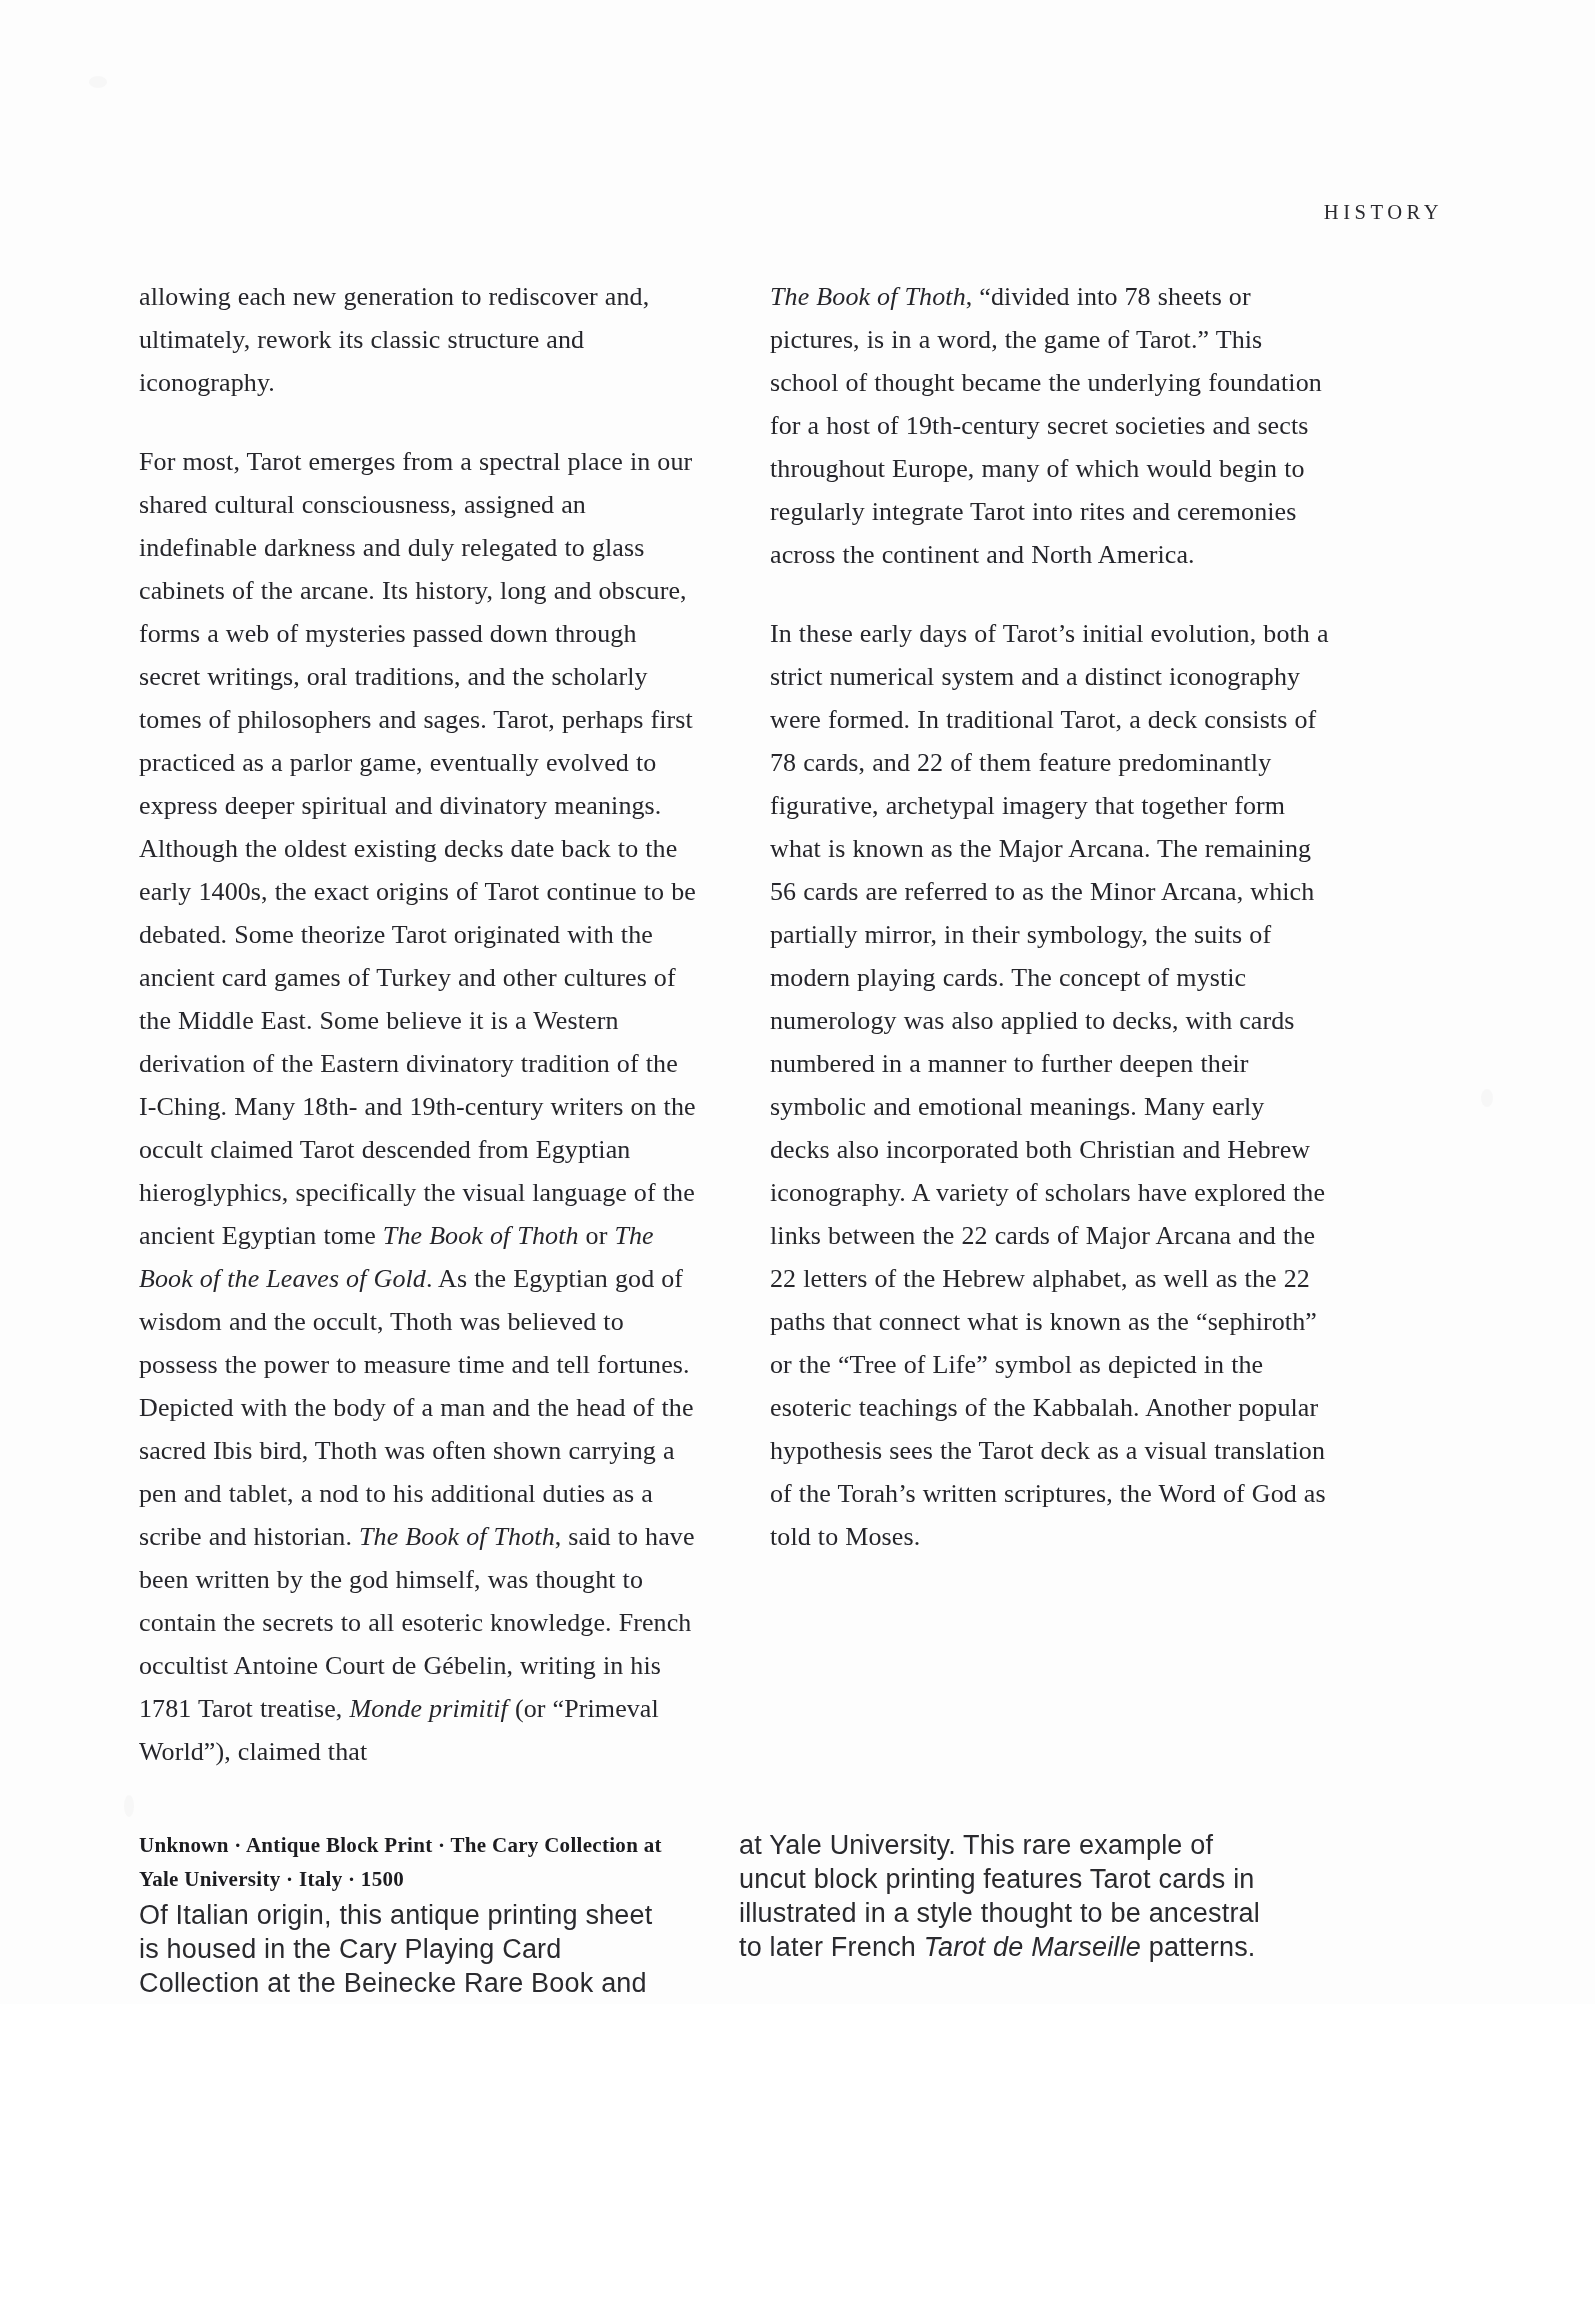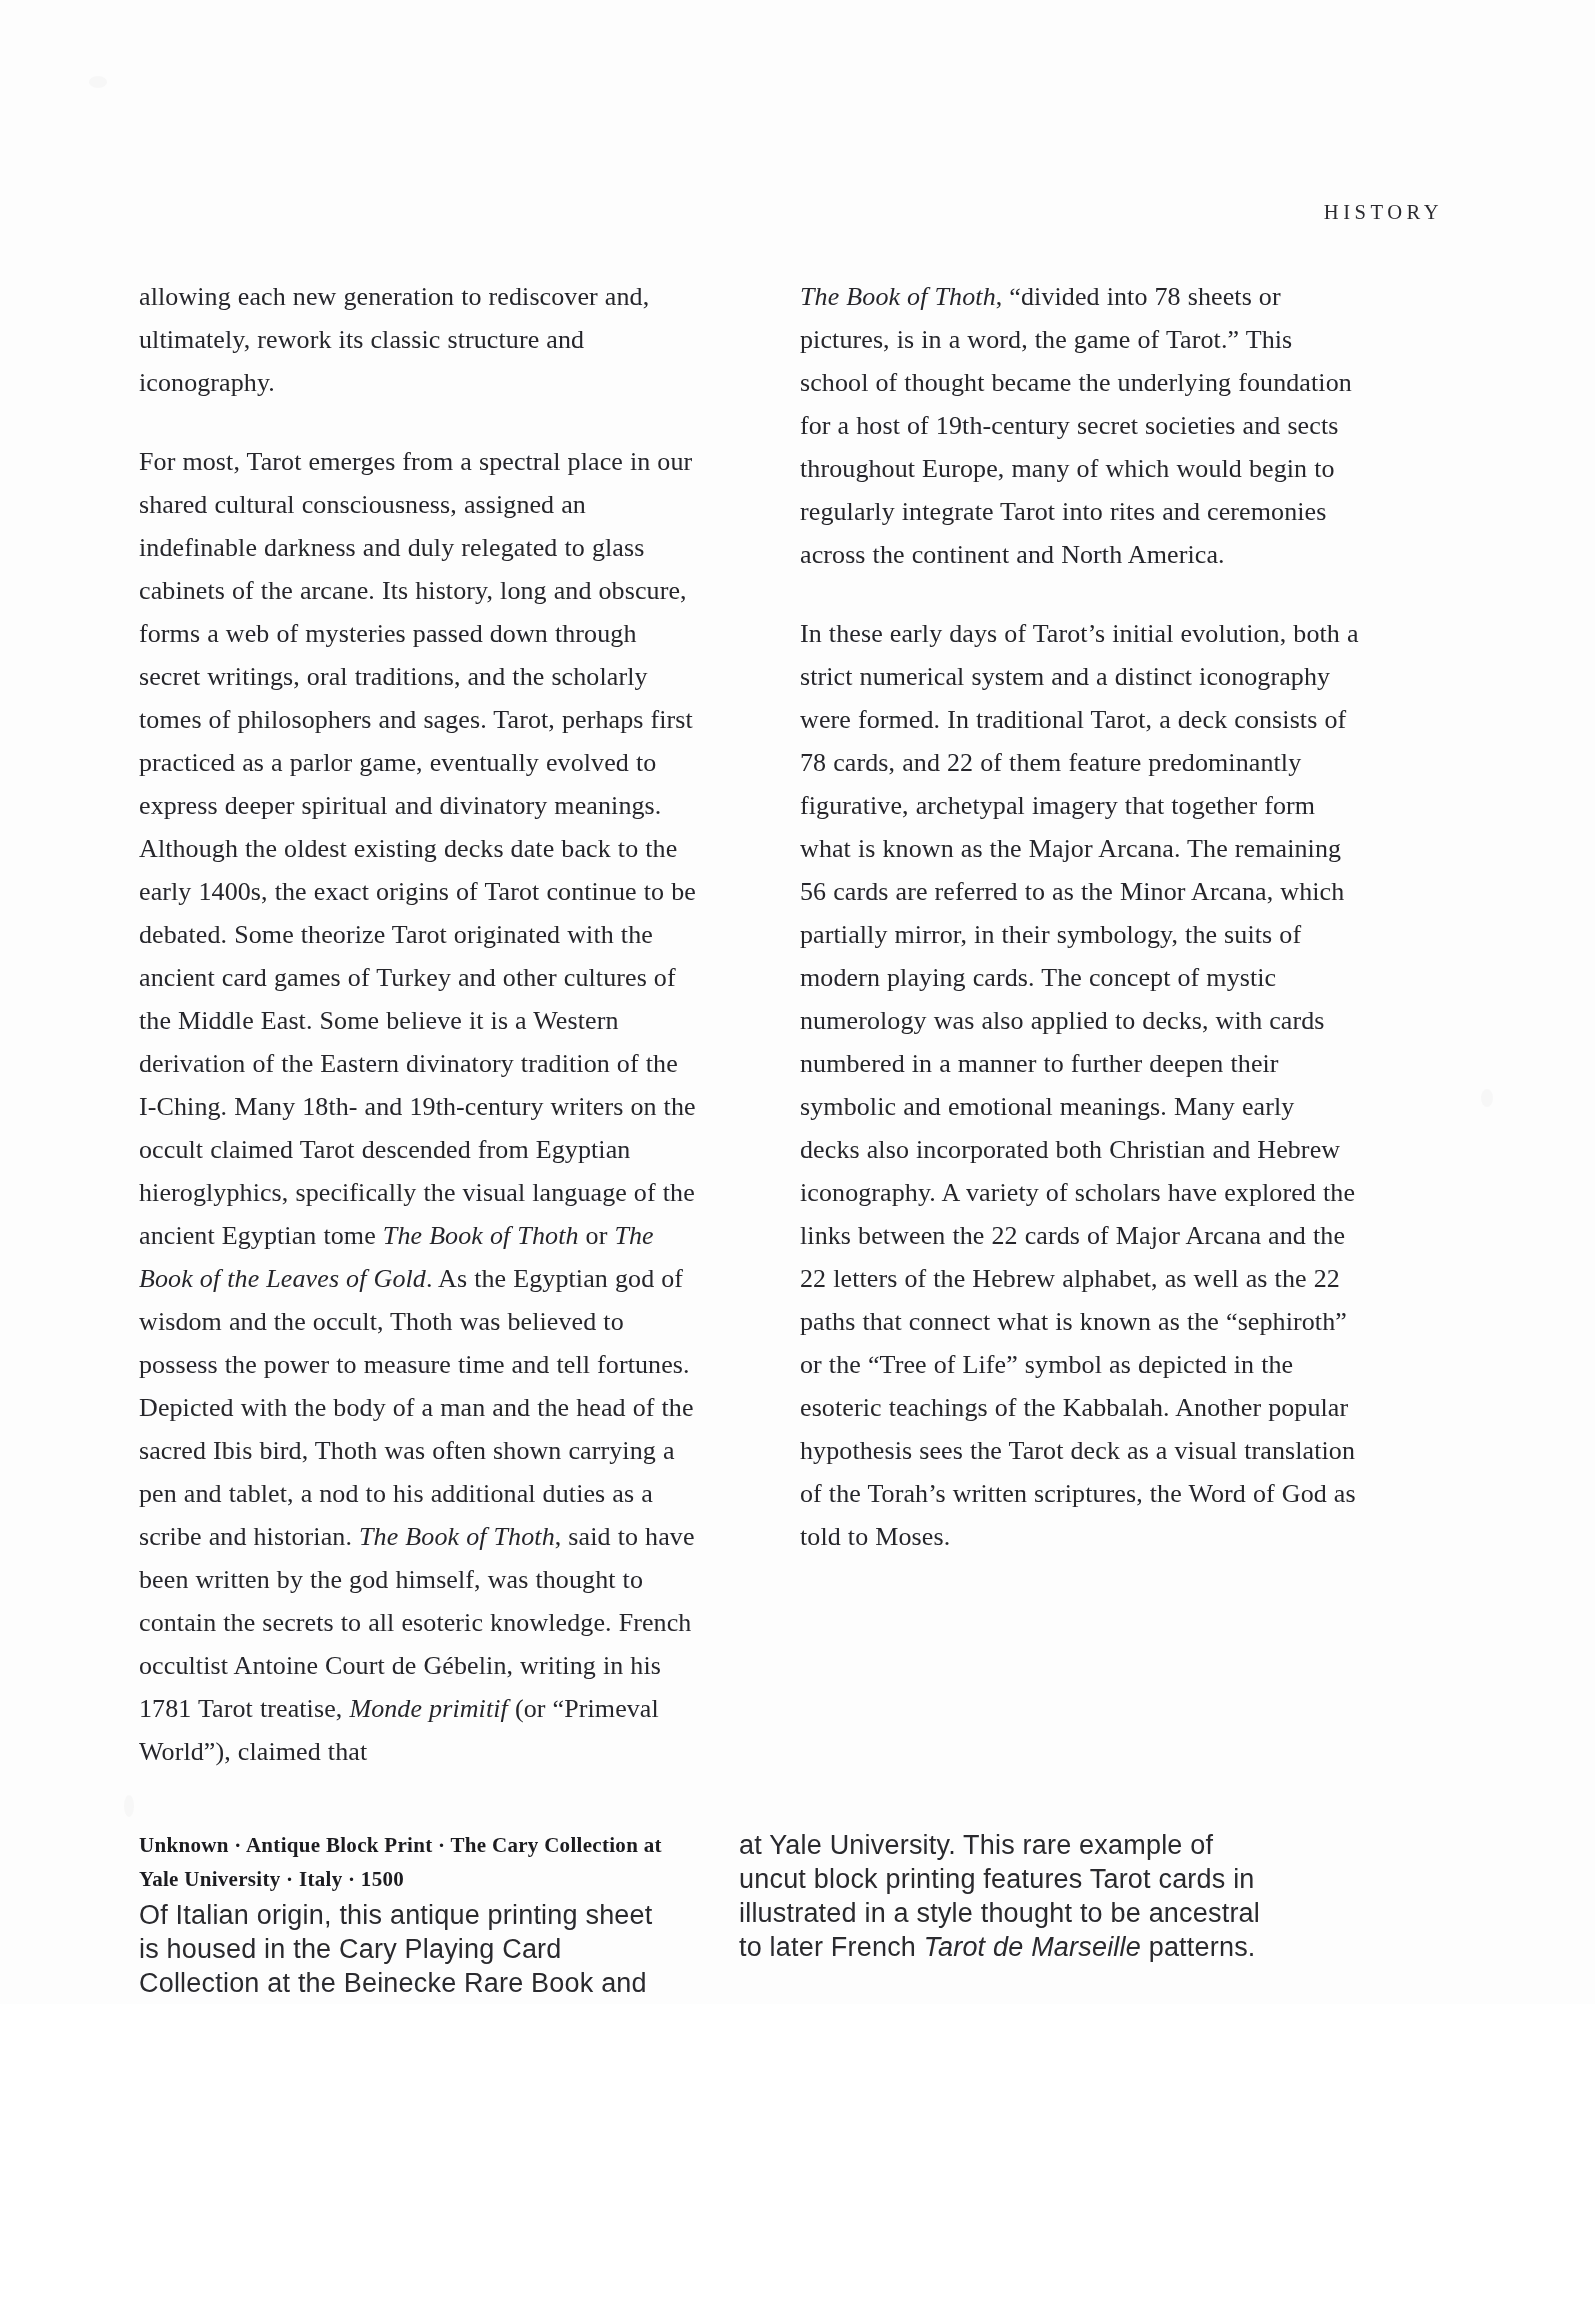--- a/index.html
+++ b/index.html
@@ -41,21 +41,21 @@
     white-space: nowrap;
   }
 
   
   .columns {
     position: absolute;
     top: 275px;
     left: 139px;
     width: 1320px;
     display: flex;
-    gap: 102px;
+    gap: 72px;
   }
 
   .col {
     width: 559px;
   }
 
   .col p {
     margin: 0 0 36px 0;
     font-size: 26px;
     line-height: 43px;

